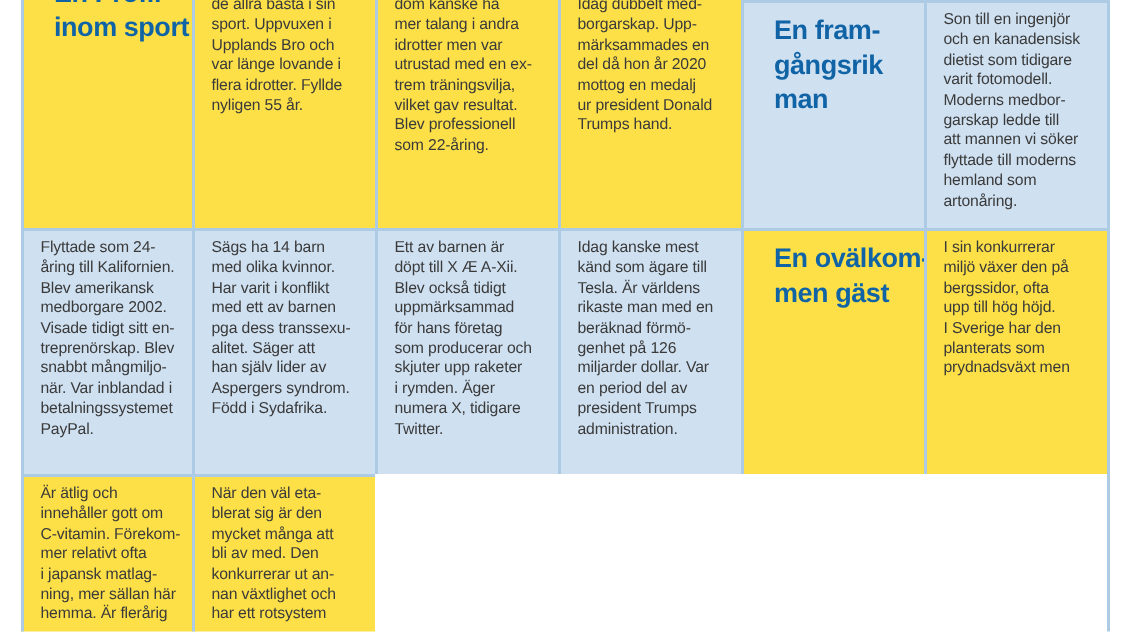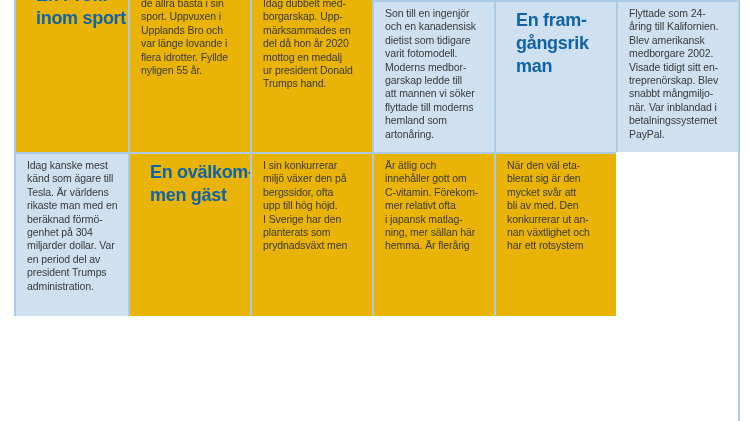--- a/index.html
+++ b/index.html
@@ -12,21 +12,21 @@
     display:grid;
     grid-template-columns:114px 122px 122px 122px 122px 122px;
     grid-template-rows:152px 164px 105px;
     border-right:2px solid var(--border);
   }
   .cell{
     box-sizing:border-box;
     border-left:2px solid var(--border);
     overflow:hidden;
     padding:5px 4px 0 11px;
-    background:#eab308;
+    background:#fde047;
   }
   .cell.head{padding-left:20px;}
   .cell.r1{padding-top:0;}
   .cell.r2{background:var(--band);border-top:2px solid var(--border);padding-top:5px;}
   .cell.r3{border-top:2px solid var(--border);padding-top:5px;}
   .cell.head.r2,.cell.head.r3{padding-top:7px;}
   .txt{
     white-space:pre;
     font-size:10.5px;line-height:13.4px;
     color:var(--text);
@@ -52,65 +52,98 @@
   </div>
   <div class="cell r1">
     <div class="txt">de allra bästa i sin
 sport. Uppvuxen i
 Upplands Bro och
 var länge lovande i
 flera idrotter. Fyllde
 nyligen 55 år.</div>
   </div>
   <div class="cell r1">
+    <div class="txt">dom kanske ha
+mer talang i andra
+idrotter men var
+utrustad med en ex-
+trem träningsvilja,
+vilket gav resultat.
+Blev professionell
+som 22-åring.</div>
+  </div>
+  <div class="cell r1">
     <div class="txt">Idag dubbelt med-
 borgarskap. Upp-
 märksammades en
 del då hon år 2020
 mottog en medalj
 ur president Donald
 Trumps hand.</div>
   </div>
 
+  <div class="cell head r2">
+    <div class="txt">En fram-
+gångsrik
+man</div>
+  </div>
   <div class="cell r2">
     <div class="txt">Son till en ingenjör
 och en kanadensisk
 dietist som tidigare
 varit fotomodell.
 Moderns medbor-
 garskap ledde till
 att mannen vi söker
 flyttade till moderns
 hemland som
 artonåring.</div>
-  </div>
-  <div class="cell head r2">
-    <div class="txt">En fram-
-gångsrik
-man</div>
   </div>
   <div class="cell r2">
     <div class="txt">Flyttade som 24-
 åring till Kalifornien.
 Blev amerikansk
 medborgare 2002.
 Visade tidigt sitt en-
 treprenörskap. Blev
 snabbt mångmiljo-
 när. Var inblandad i
 betalningssystemet
 PayPal.</div>
   </div>
   <div class="cell r2">
+    <div class="txt">Sägs ha 14 barn
+med olika kvinnor.
+Har varit i konflikt
+med ett av barnen
+pga dess transsexu-
+alitet. Säger att
+han själv lider av
+Aspergers syndrom.
+Född i Sydafrika.</div>
+  </div>
+  <div class="cell r2">
+    <div class="txt">Ett av barnen är
+döpt till X Æ A-Xii.
+Blev också tidigt
+uppmärksammad
+för hans företag
+som producerar och
+skjuter upp raketer
+i rymden. Äger
+numera X, tidigare
+Twitter.</div>
+  </div>
+  <div class="cell r2">
     <div class="txt">Idag kanske mest
 känd som ägare till
 Tesla. Är världens
 rikaste man med en
 beräknad förmö-
-genhet på 304
+genhet på 126
 miljarder dollar. Var
 en period del av
 president Trumps
 administration.</div>
   </div>
 
   <div class="cell head r3">
     <div class="txt">En ovälkom-
 men gäst</div>
   </div>
@@ -128,20 +161,20 @@
 innehåller gott om
 C-vitamin. Förekom-
 mer relativt ofta
 i japansk matlag-
 ning, mer sällan här
 hemma. Är flerårig</div>
   </div>
   <div class="cell r3">
     <div class="txt">När den väl eta-
 blerat sig är den
-mycket svår att
+mycket många att
 bli av med. Den
 konkurrerar ut an-
 nan växtlighet och
 har ett rotsystem</div>
   </div>
 
 </div>
 
 </body></html>

